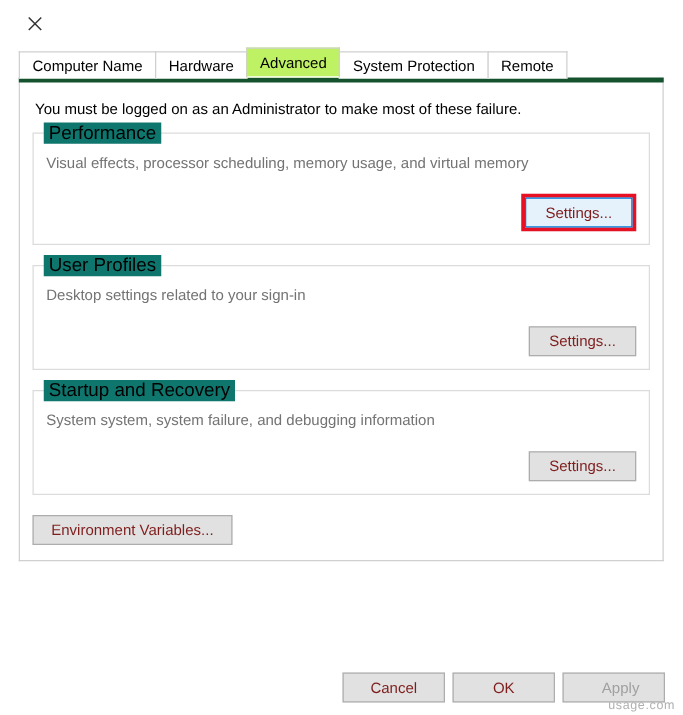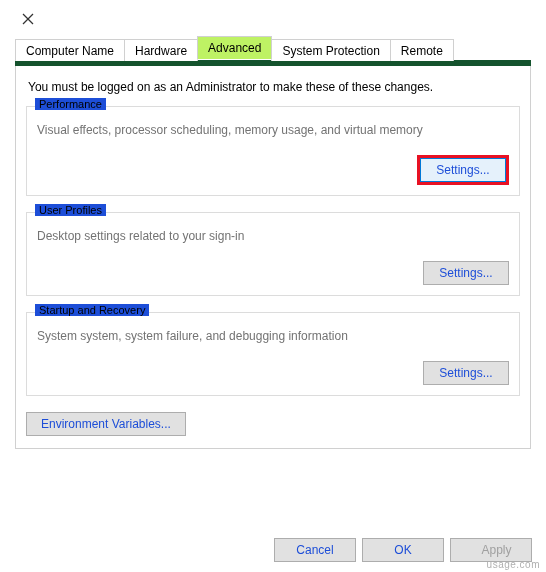--- a/index.html
+++ b/index.html
@@ -43,21 +43,21 @@
   }
   .close-btn svg { width: 12px; height: 12px; }
   .content {
     padding: 6px 12px 0 12px;
   }
   .tabs {
     display: flex;
     align-items: flex-end;
     position: relative;
     height: 24px;
-    border-bottom: 6px solid #14532d;
+    border-bottom: 4px solid #14532d;
     margin-left: 3px;
     margin-right: 3px;
   }
   .tab {
     padding: 4px 10px 3px 10px;
     border: 1px solid #d0d0d0;
     border-bottom: none;
     background: #fff;
     margin-right: -1px;
     font-size: 12px;
@@ -92,42 +92,42 @@
   .groupbox {
     border: 1px solid #dcdcdc;
     position: relative;
     padding: 16px 10px 10px 10px;
     margin-bottom: 16px;
   }
   .groupbox .legend {
     position: absolute;
     top: -9px;
     left: 8px;
-    background: #1d4ed8;
+    background: #0f766e;
     padding: 0 4px;
-    font-size: 11px;
+    font-size: 15px;
     color: #000;
   }
   .groupbox .desc {
     font-size: 12px;
     color: #737373;
     margin-bottom: 18px;
   }
   .btn-row {
     display: flex;
     justify-content: flex-end;
   }
   .btn {
     min-width: 86px;
     height: 24px;
     background: #e1e1e1;
     border: 1px solid #adadad;
     font-family: inherit;
     font-size: 12px;
-    color: #1d4ed8;
+    color: #7f1d1d;
     cursor: pointer;
     padding: 0 12px;
     line-height: 22px;
     text-align: center;
   }
   .btn.highlighted {
     border: 3px solid #e81123;
     background: #e5f1fb;
     outline: 1px solid #0078d7;
     outline-offset: -4px;
@@ -186,21 +186,21 @@
 
     <div class="tabs">
       <div class="tab">Computer Name</div>
       <div class="tab">Hardware</div>
       <div class="tab active">Advanced</div>
       <div class="tab">System Protection</div>
       <div class="tab">Remote</div>
     </div>
 
     <div class="tab-panel">
-      <div class="intro">You must be logged on as an Administrator to make these of these changes.</div>
+      <div class="intro">You must be logged on as an Administrator to make most of these failure.</div>
 
       <div class="groupbox">
         <div class="legend">Performance</div>
         <div class="desc">Visual effects, processor scheduling, memory usage, and virtual memory</div>
         <div class="btn-row">
           <button class="btn highlighted">Settings...</button>
         </div>
       </div>
 
       <div class="groupbox">

